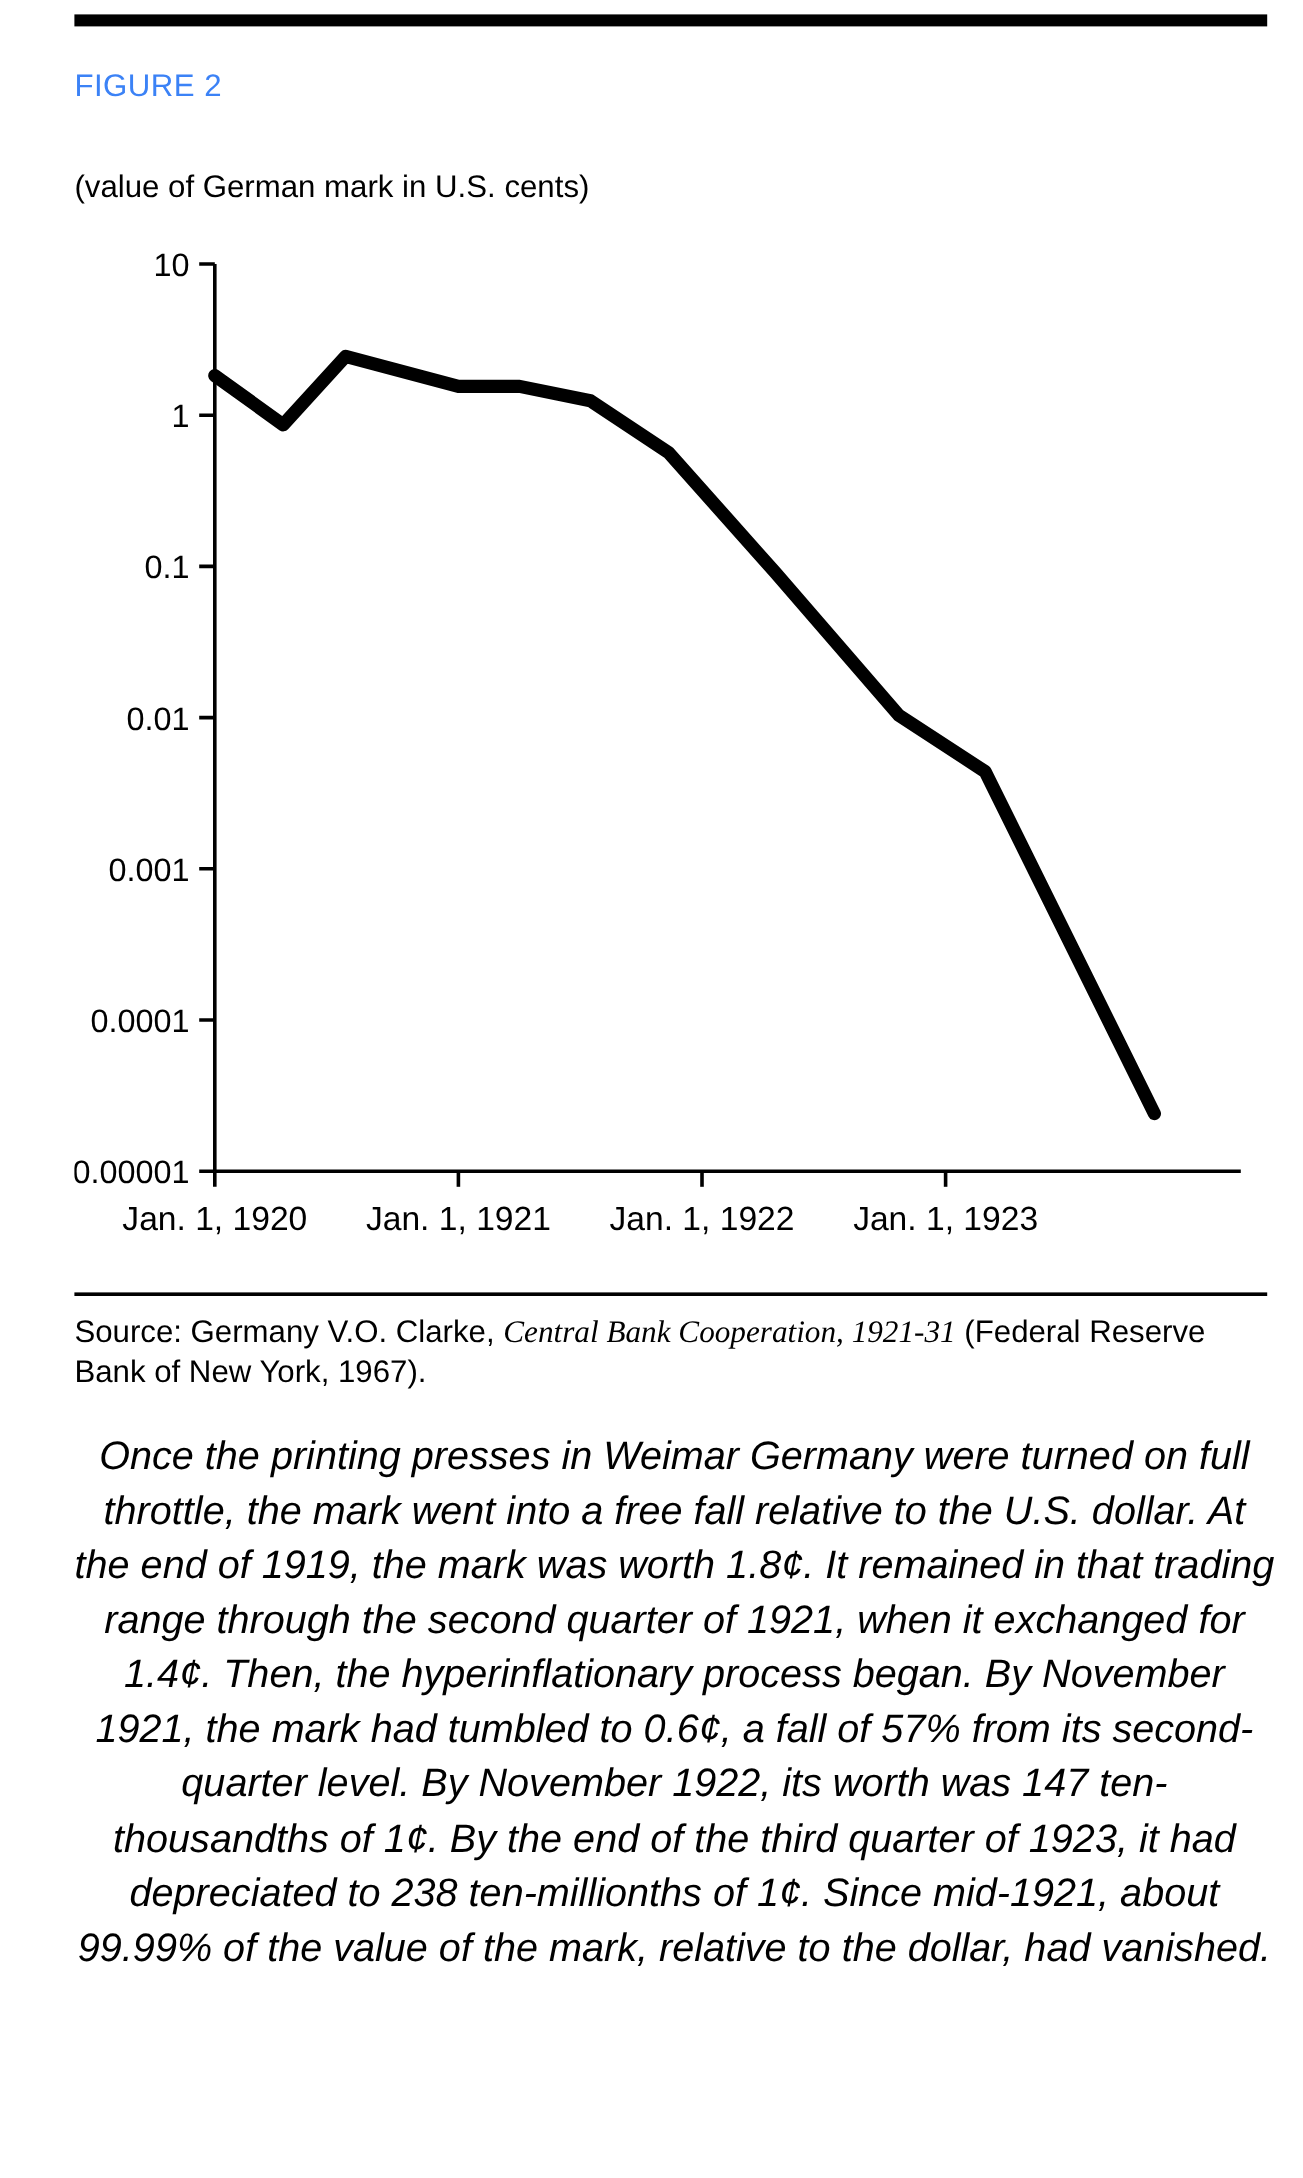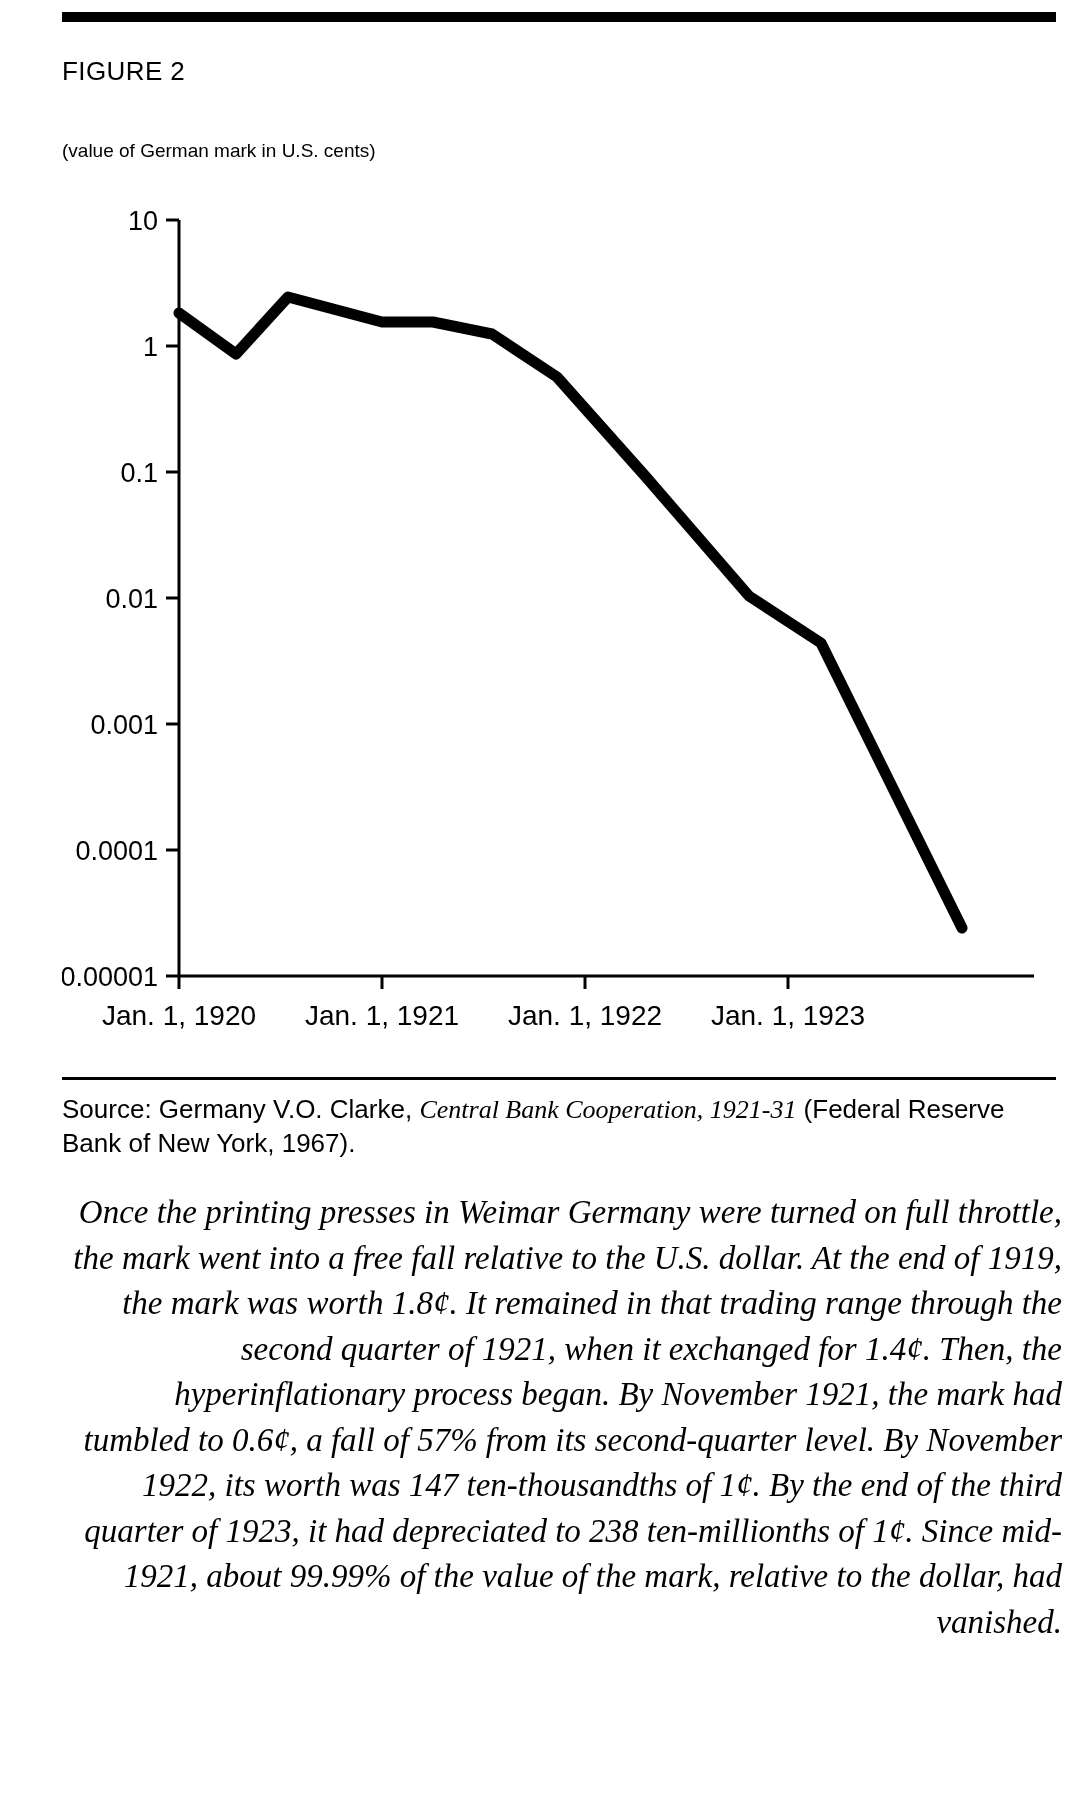--- a/index.html
+++ b/index.html
@@ -28,35 +28,35 @@
     width: 994px;
     height: 10px;
     background: #000000;
   }
   .figure-label {
     position: absolute;
     left: 62px;
     top: 56px;
     font-size: 26px;
     letter-spacing: 0.4px;
-    color: #000000;
+    color: #3b82f6;
   }
   .figure-title {
     position: absolute;
     left: 62px;
     top: 85px;
     font-size: 37px;
     font-weight: bold;
     letter-spacing: -0.2px;
   }
   .figure-subtitle {
     position: absolute;
     left: 62px;
     top: 140px;
-    font-size: 19px;
+    font-size: 26px;
   }
   
   .chart-wrap {
     position: absolute;
     left: 62px;
     top: 200px;
     width: 994px;
     height: 840px;
   }
   .chart-svg {
@@ -88,25 +88,25 @@
     width: 1000px;
     font-size: 26px;
     line-height: 1.25;
   }
   .source i { font-style: italic; font-family: Liberation Serif, serif; }
   .body-text {
     position: absolute;
     left: 62px;
     top: 1190px;
     width: 1000px;
-    font-family: Liberation Serif, serif;
+    font-family: Liberation Sans, sans-serif;
     font-style: italic;
     font-size: 33px;
     line-height: 1.38;
-    text-align: right;
+    text-align: center;
   }
 </style>
 </head>
 <body>
 
 <div class="page">
 
   <div class="top-rule"></div>
 
   <div class="figure-label">FIGURE 2</div>

